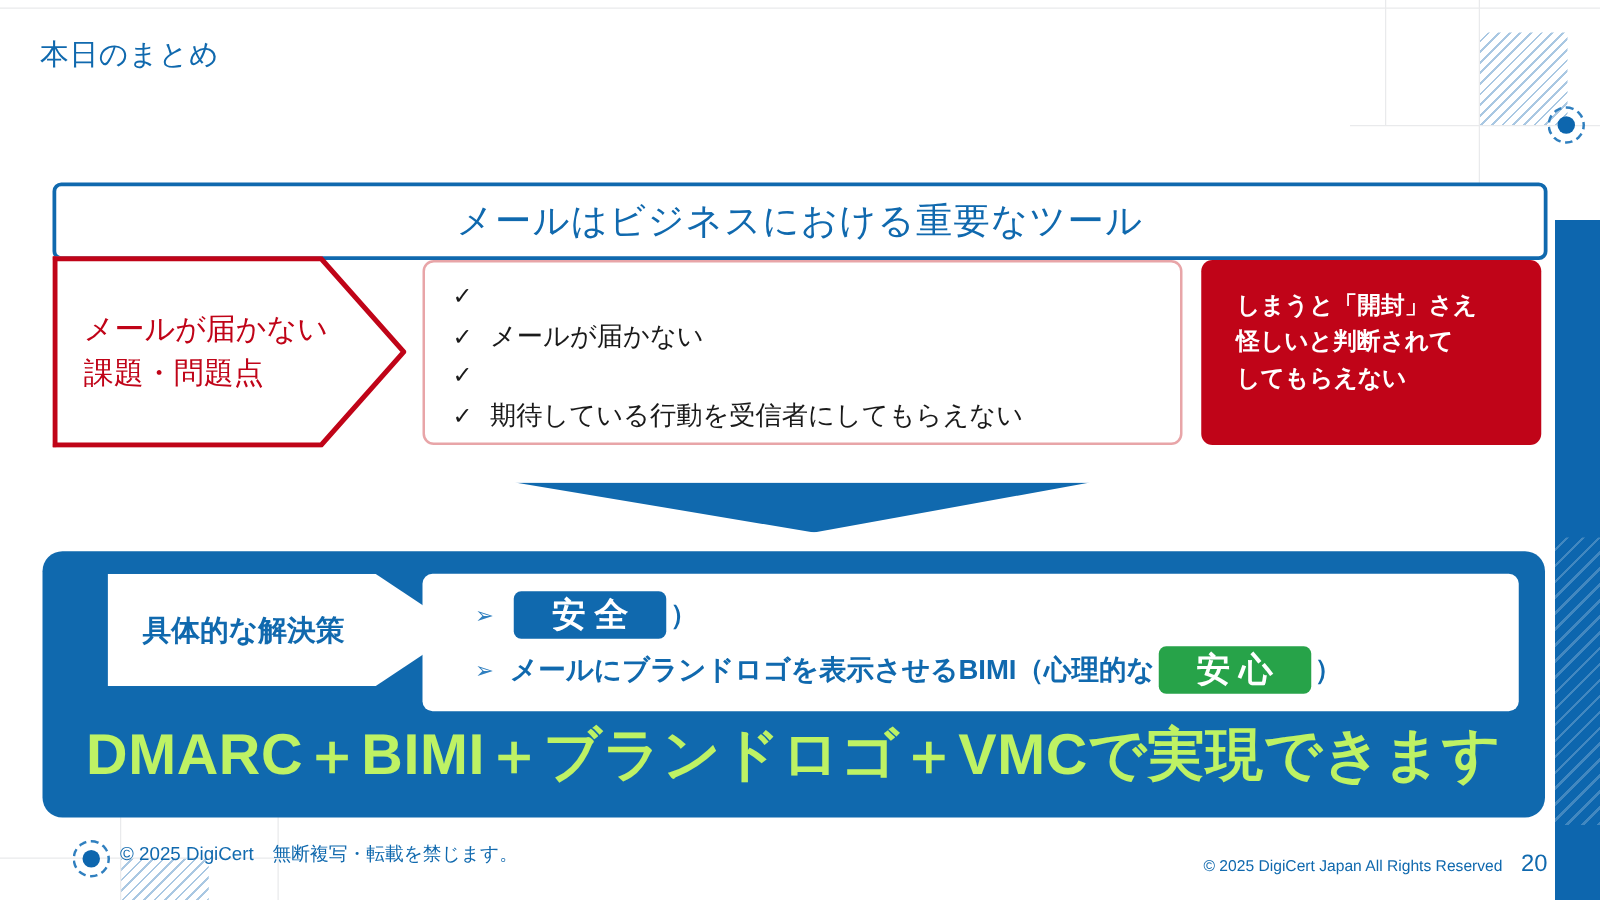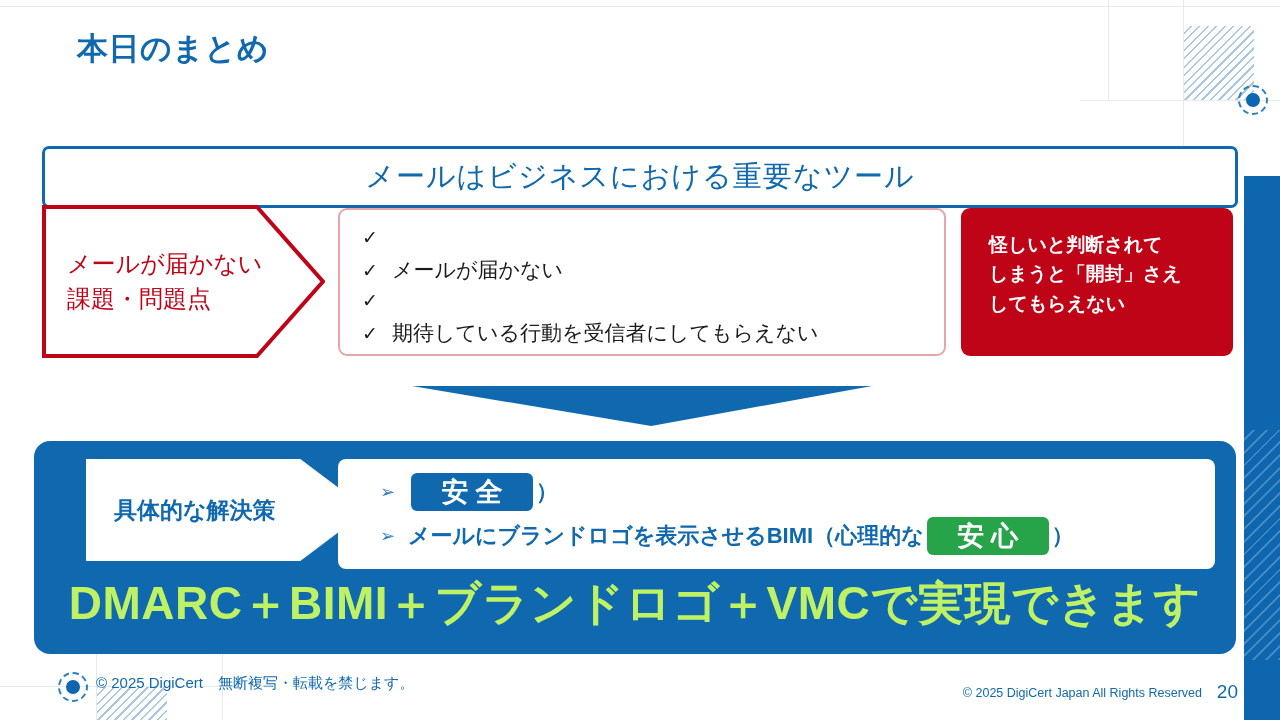--- a/index.html
+++ b/index.html
@@ -75,26 +75,25 @@
       rgba(255,255,255,0) 2px,
       rgba(255,255,255,0) 9px
     );
   }
 
   
   .slide-title {
     position: absolute;
     left: 32px;
     top: 28px;
-    font-size: 31px;
-    font-weight: bold;
+    font-size: 23px;
+    font-weight: normal;
     color: #1069ae;
     letter-spacing: 0.5px;
     white-space: nowrap;
-    margin-left: 45px;
   }
 
   
   .headline-box {
     position: absolute;
     left: 42px;
     top: 122px;
     width: 1196px;
     height: 62px;
     box-sizing: border-box;
@@ -213,21 +212,21 @@
     width: 1202px;
     height: 213px;
     background: #1069ae;
     border-radius: 16px;
   }
   .solution-chevron {
     position: absolute;
     left: 52px;
     top: 18px;
     width: 282px;
-    height: 102px;
+    height: 90px;
     background: #ffffff;
     clip-path: polygon(0 0, 76% 0, 100% 50%, 76% 100%, 0 100%);
     -webkit-clip-path: polygon(0 0, 76% 0, 100% 50%, 76% 100%, 0 100%);
     display: flex;
     align-items: center;
     padding-left: 28px;
     box-sizing: border-box;
   }
   .solution-chevron-label {
     font-size: 23px;
@@ -369,22 +368,22 @@
     <div class="check-row">
       <span class="check-mark">✓</span>
     </div>
     <div class="check-row">
       <span class="check-mark">✓</span>
       <span>期待している行動を受信者にしてもらえない</span>
     </div>
   </div>
 
   <div class="warn-box">
+    <div class="warn-line">しまうと「開封」さえ</div>
     <div class="warn-line">怪しいと判断されて</div>
-    <div class="warn-line">しまうと「開封」さえ</div>
     <div class="warn-line">してもらえない</div>
   </div>
 
   <div class="down-arrow"></div>
 
   <div class="solution-panel">
 
     <div class="solution-chevron">
       <span class="solution-chevron-label">具体的な解決策</span>
     </div>

